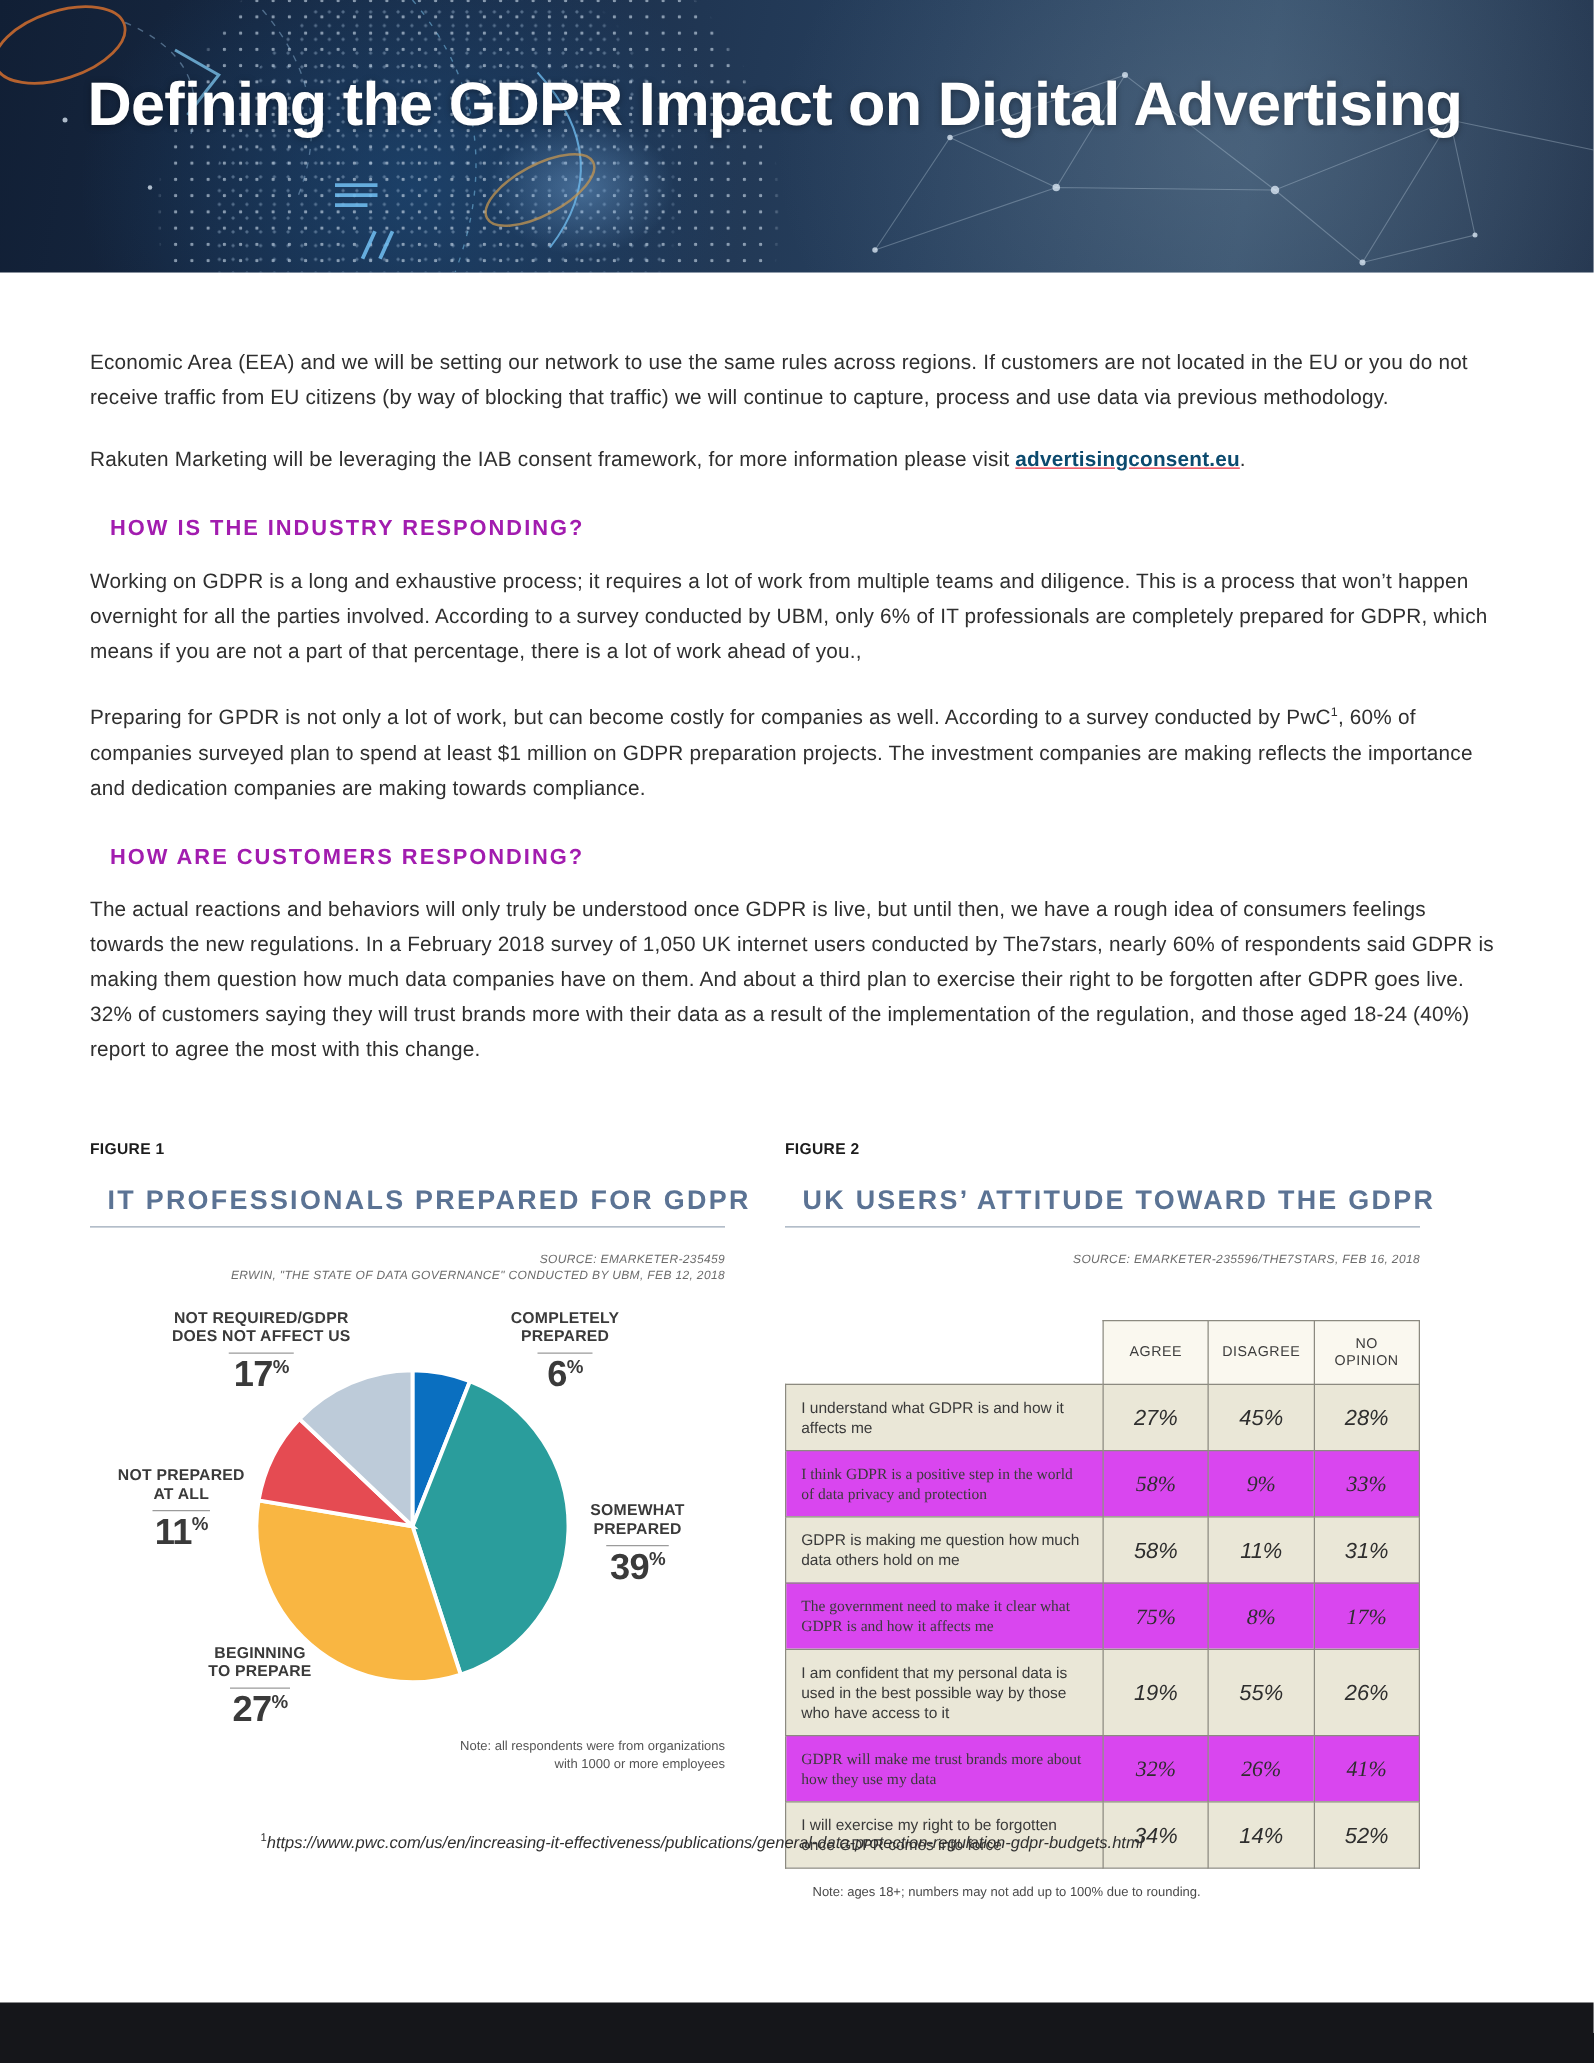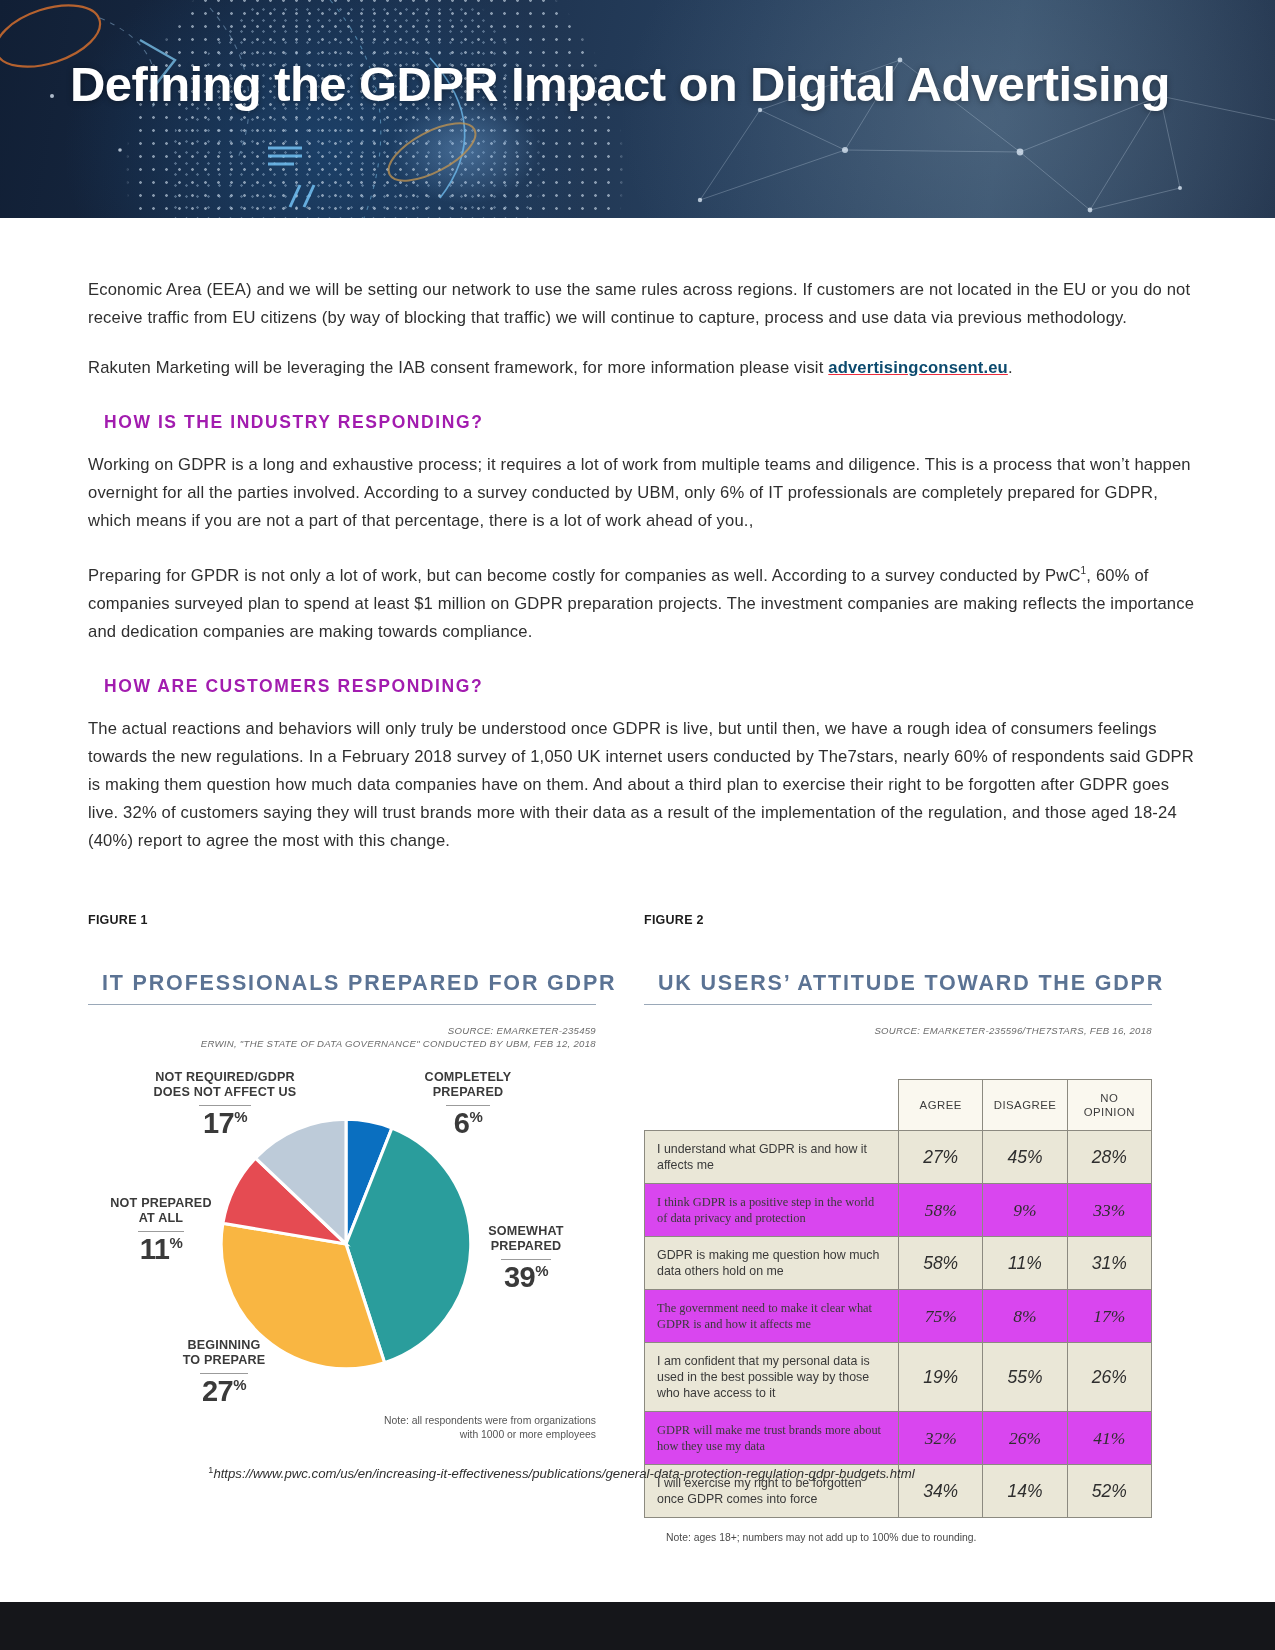--- a/index.html
+++ b/index.html
@@ -61,21 +61,21 @@
     font-size: 49px;
     font-weight: bold;
     color: #ffffff;
     letter-spacing: -0.6px;
     text-shadow: 0 1px 6px rgba(0,0,0,.35);
     white-space: nowrap;
     font-stretch: condensed;
   }
 
   
-  .content { position: absolute; left: 0; top: 218px; width: 1275px; padding-left: 16px; }
+  .content { position: absolute; left: 0; top: 218px; width: 1275px; }
   .wrap { padding: 0 72px; }
 
   p.body {
     font-size: 16.6px;
     line-height: 28px;
     color: #2f2f2f;
     margin: 0 0 22px 0;
     letter-spacing: 0.01em;
   }
   p.body.first { margin-top: 58px; }
@@ -100,21 +100,21 @@
     margin-top: 58px;
     padding: 0 72px;
     gap: 48px;
   }
   .fig { width: 508px; position: relative; }
   .fig-label {
     font-size: 12.5px;
     font-weight: bold;
     color: #1c1c1c;
     letter-spacing: 0.02em;
-    margin-bottom: 44px;
+    margin-bottom: 22px;
   }
   .fig-title {
     font-size: 21.5px;
     font-weight: bold;
     color: #5b7394;
     letter-spacing: 0.085em;
     padding: 0 0 8px 14px;
     border-bottom: 1.5px solid #9aa8b8;
     white-space: nowrap;
   }

